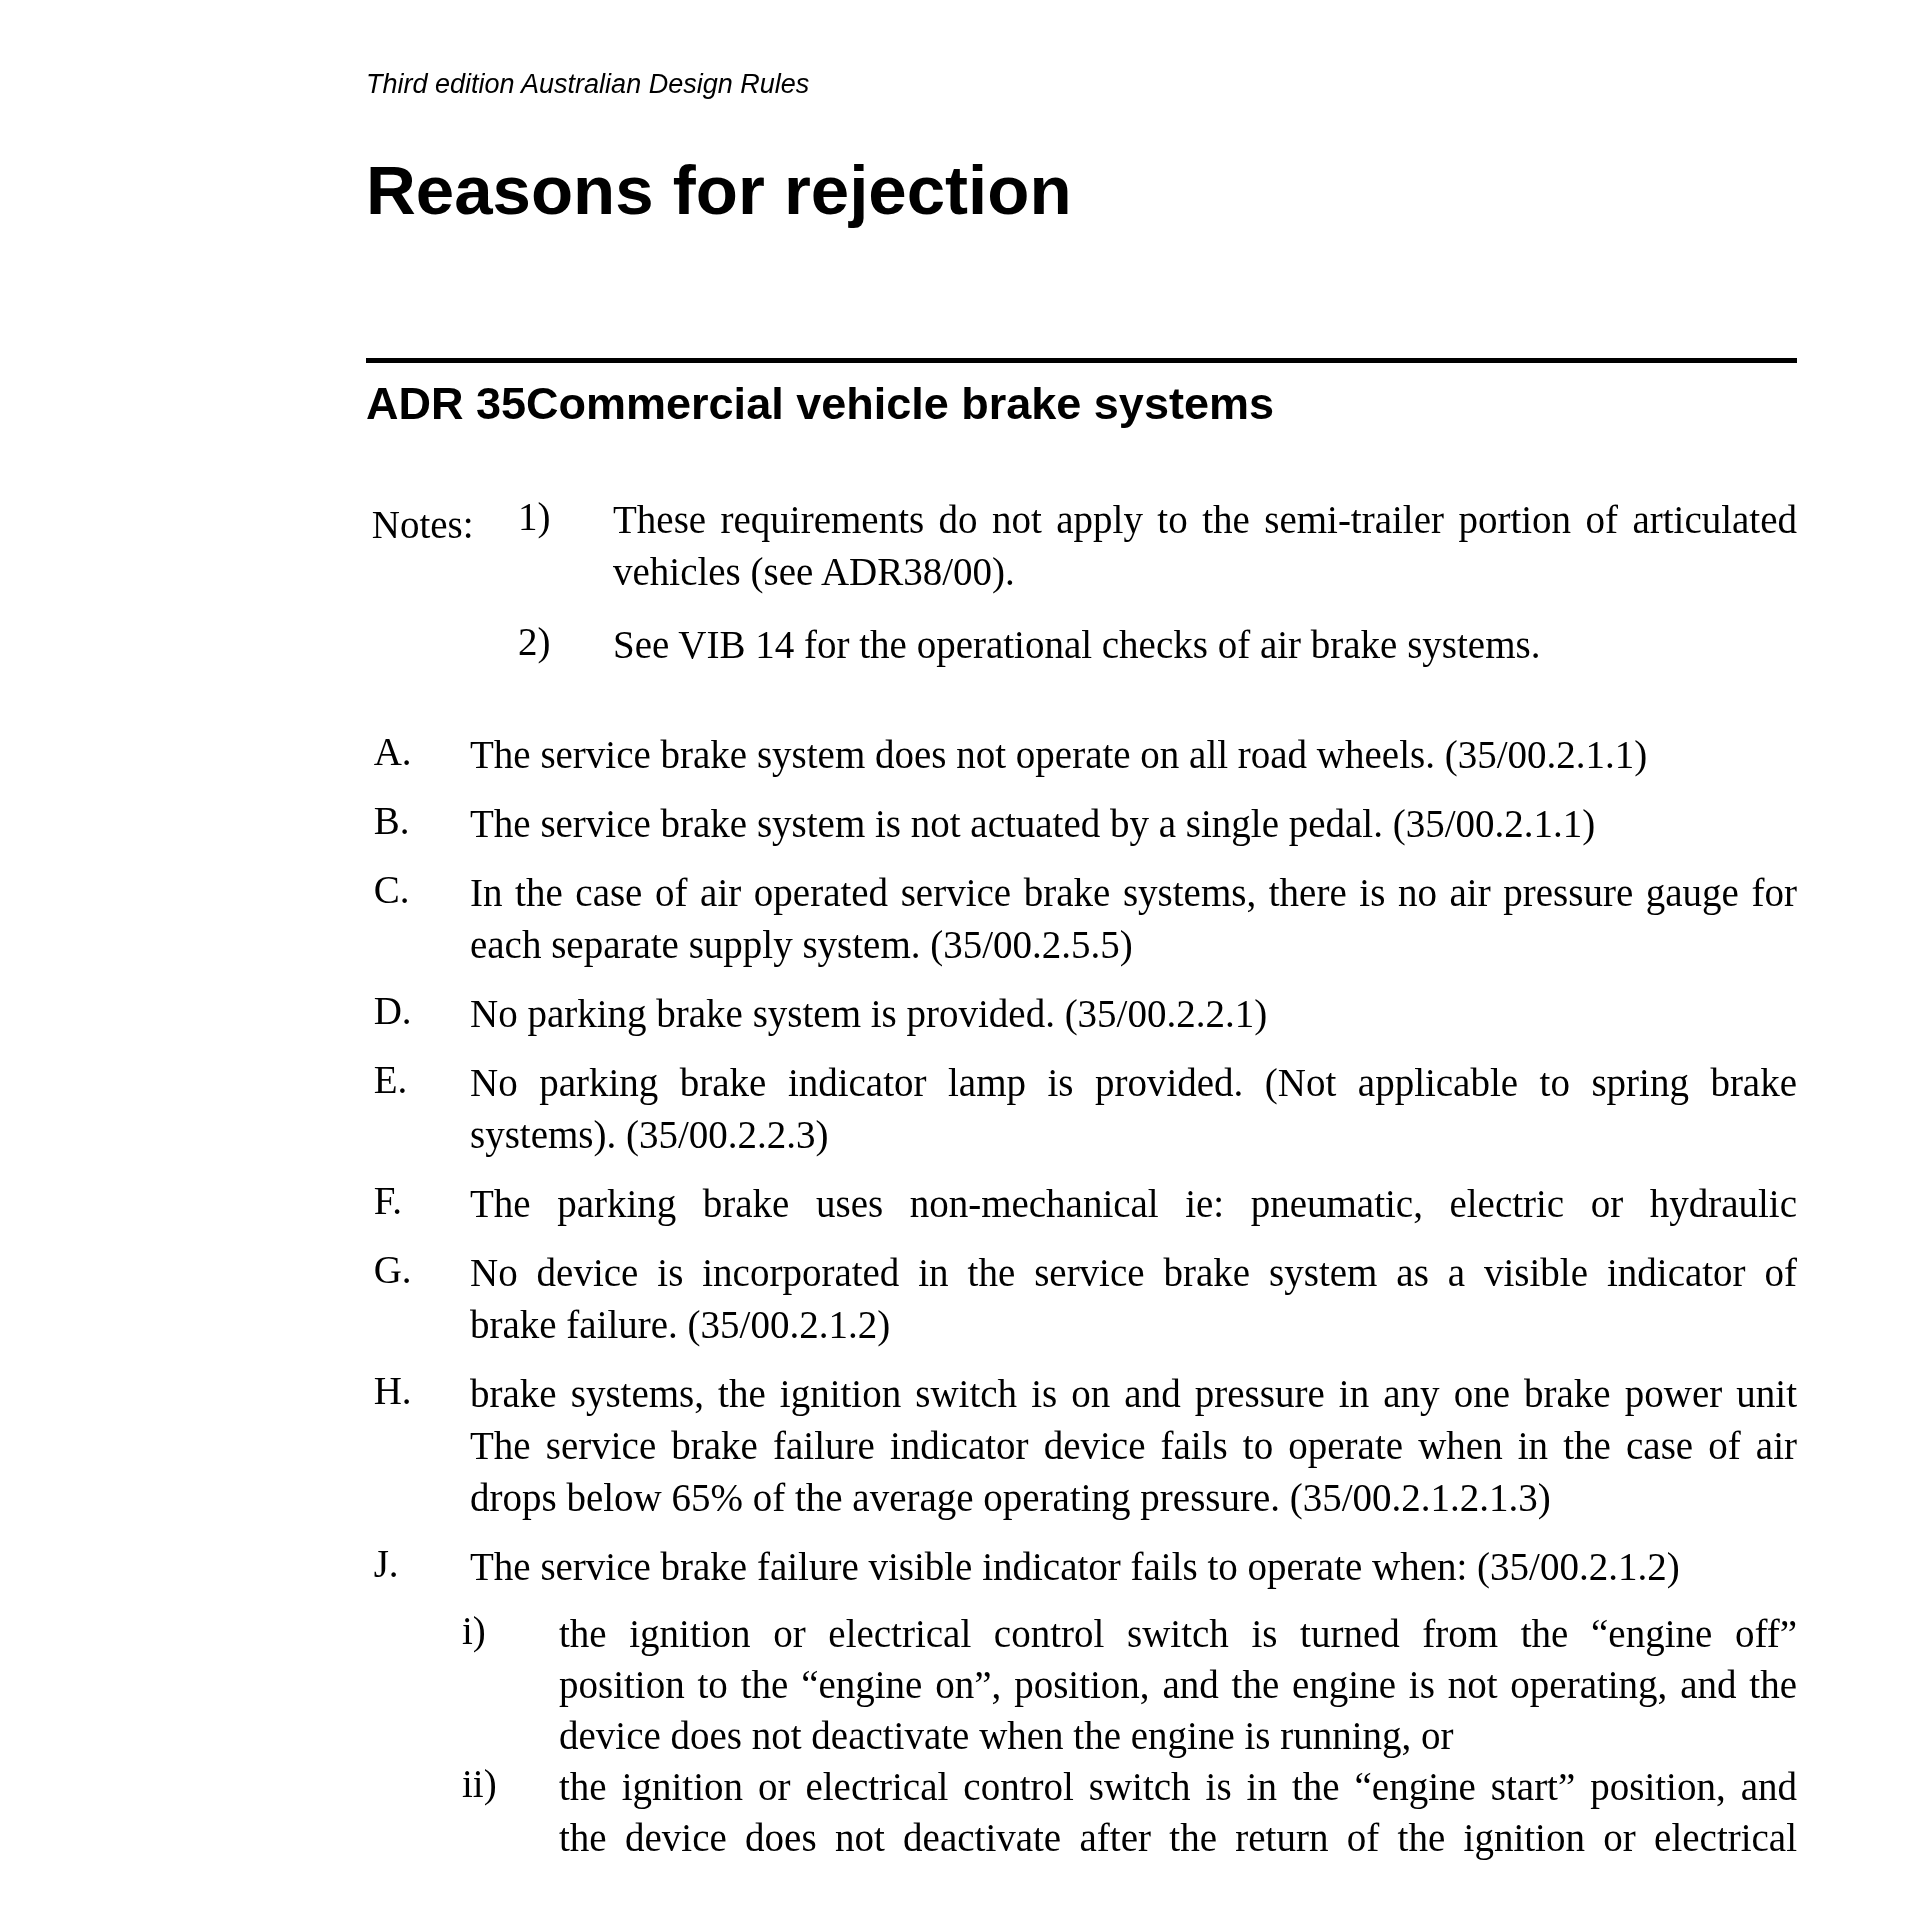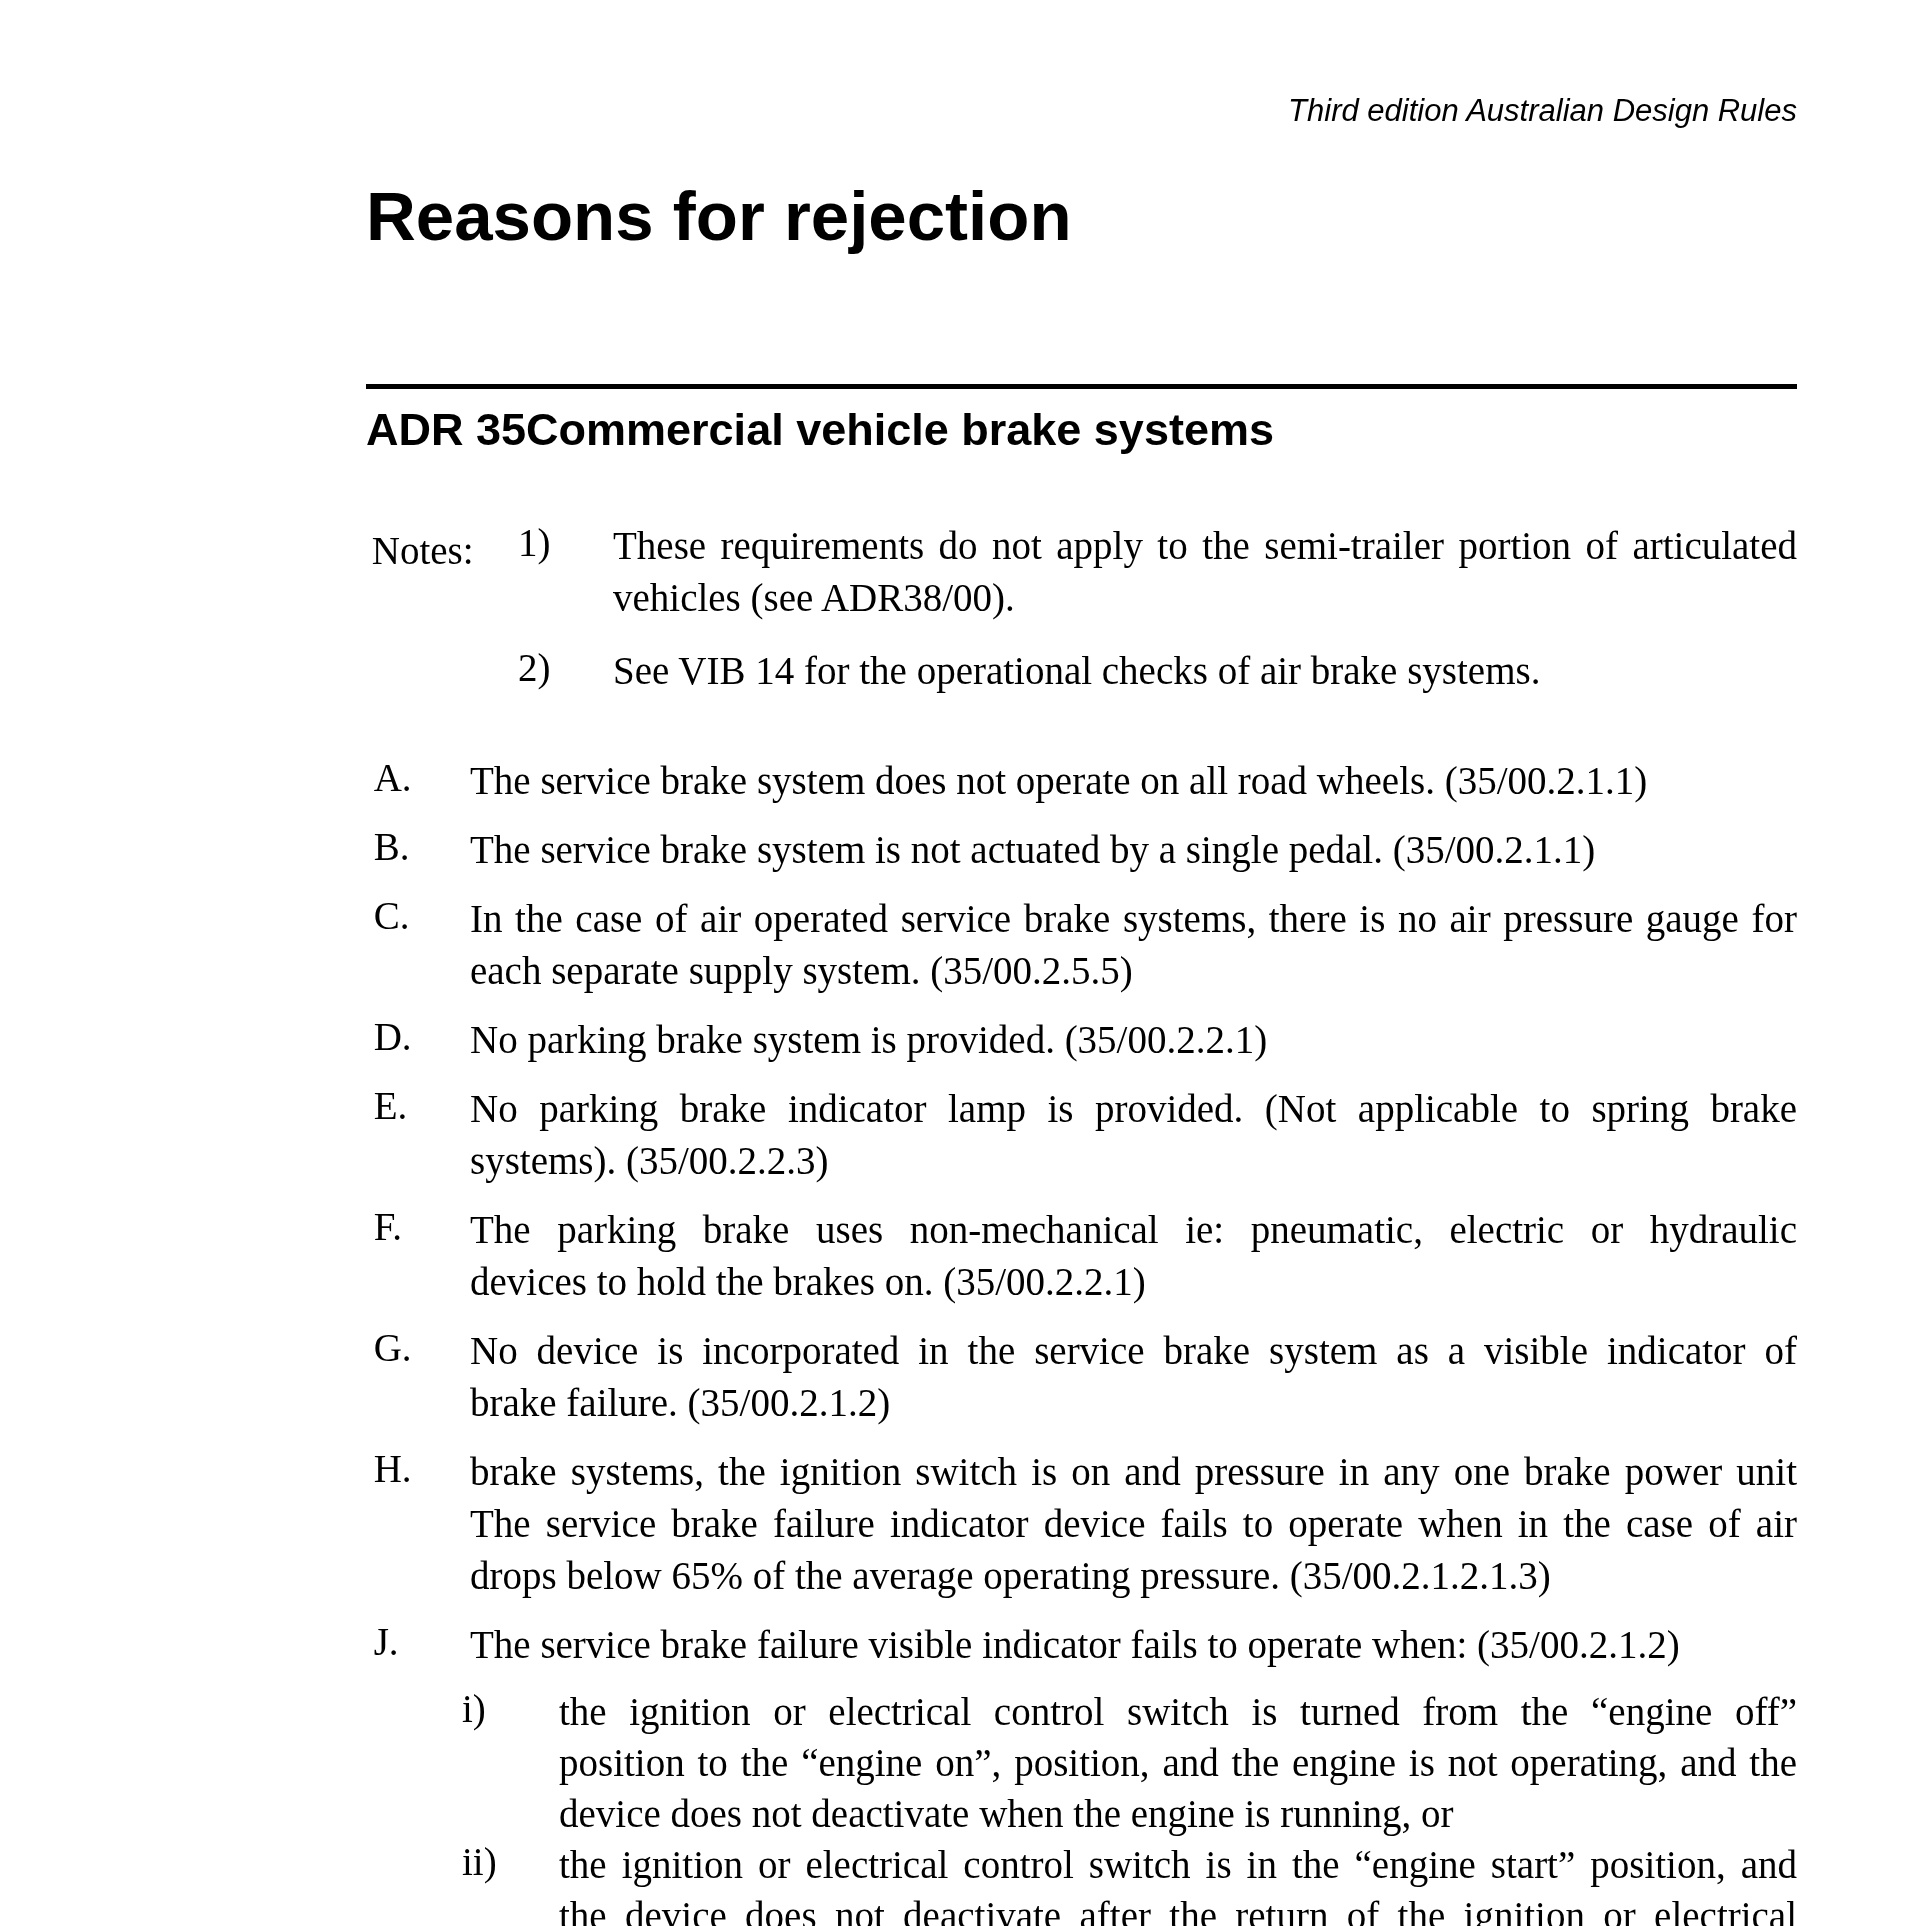--- a/index.html
+++ b/index.html
@@ -14,26 +14,26 @@
     font-size:39px;
     overflow:hidden;
   }
   .content{
     position:absolute;
     left:366px;
     top:0;
     width:1431px;
   }
   .header{
-    margin-top:93px;
+    margin-top:67px;
     font-family:"Liberation Sans", sans-serif;
     font-style:italic;
-    font-size:31px;
+    font-size:27px;
     line-height:35px;
-    text-align:right;
+    text-align:left;
   }
   .title{
     margin:44px 0 0 0;
     font-family:"Liberation Sans", sans-serif;
     font-weight:bold;
     font-size:69px;
     line-height:89px;
   }
   .rule{
     margin:123px 0 0 0;
@@ -123,21 +123,20 @@
           <span class="item-letter">E.</span>
           <div class="item-text">
             <div class="line j">No parking brake indicator lamp is provided.  (Not applicable to spring brake</div>
             <div class="line">systems). (35/00.2.2.3)</div>
           </div>
         </div>
         <div class="item">
           <span class="item-letter">F.</span>
           <div class="item-text">
             <div class="line j">The parking brake uses non-mechanical ie: pneumatic, electric or hydraulic</div>
-            <div class="line">devices to hold the brakes on. (35/00.2.2.1)</div>
           </div>
         </div>
         <div class="item">
           <span class="item-letter">G.</span>
           <div class="item-text">
             <div class="line j">No device is incorporated in the service brake system as a visible indicator of</div>
             <div class="line">brake failure. (35/00.2.1.2)</div>
           </div>
         </div>
         <div class="item">

